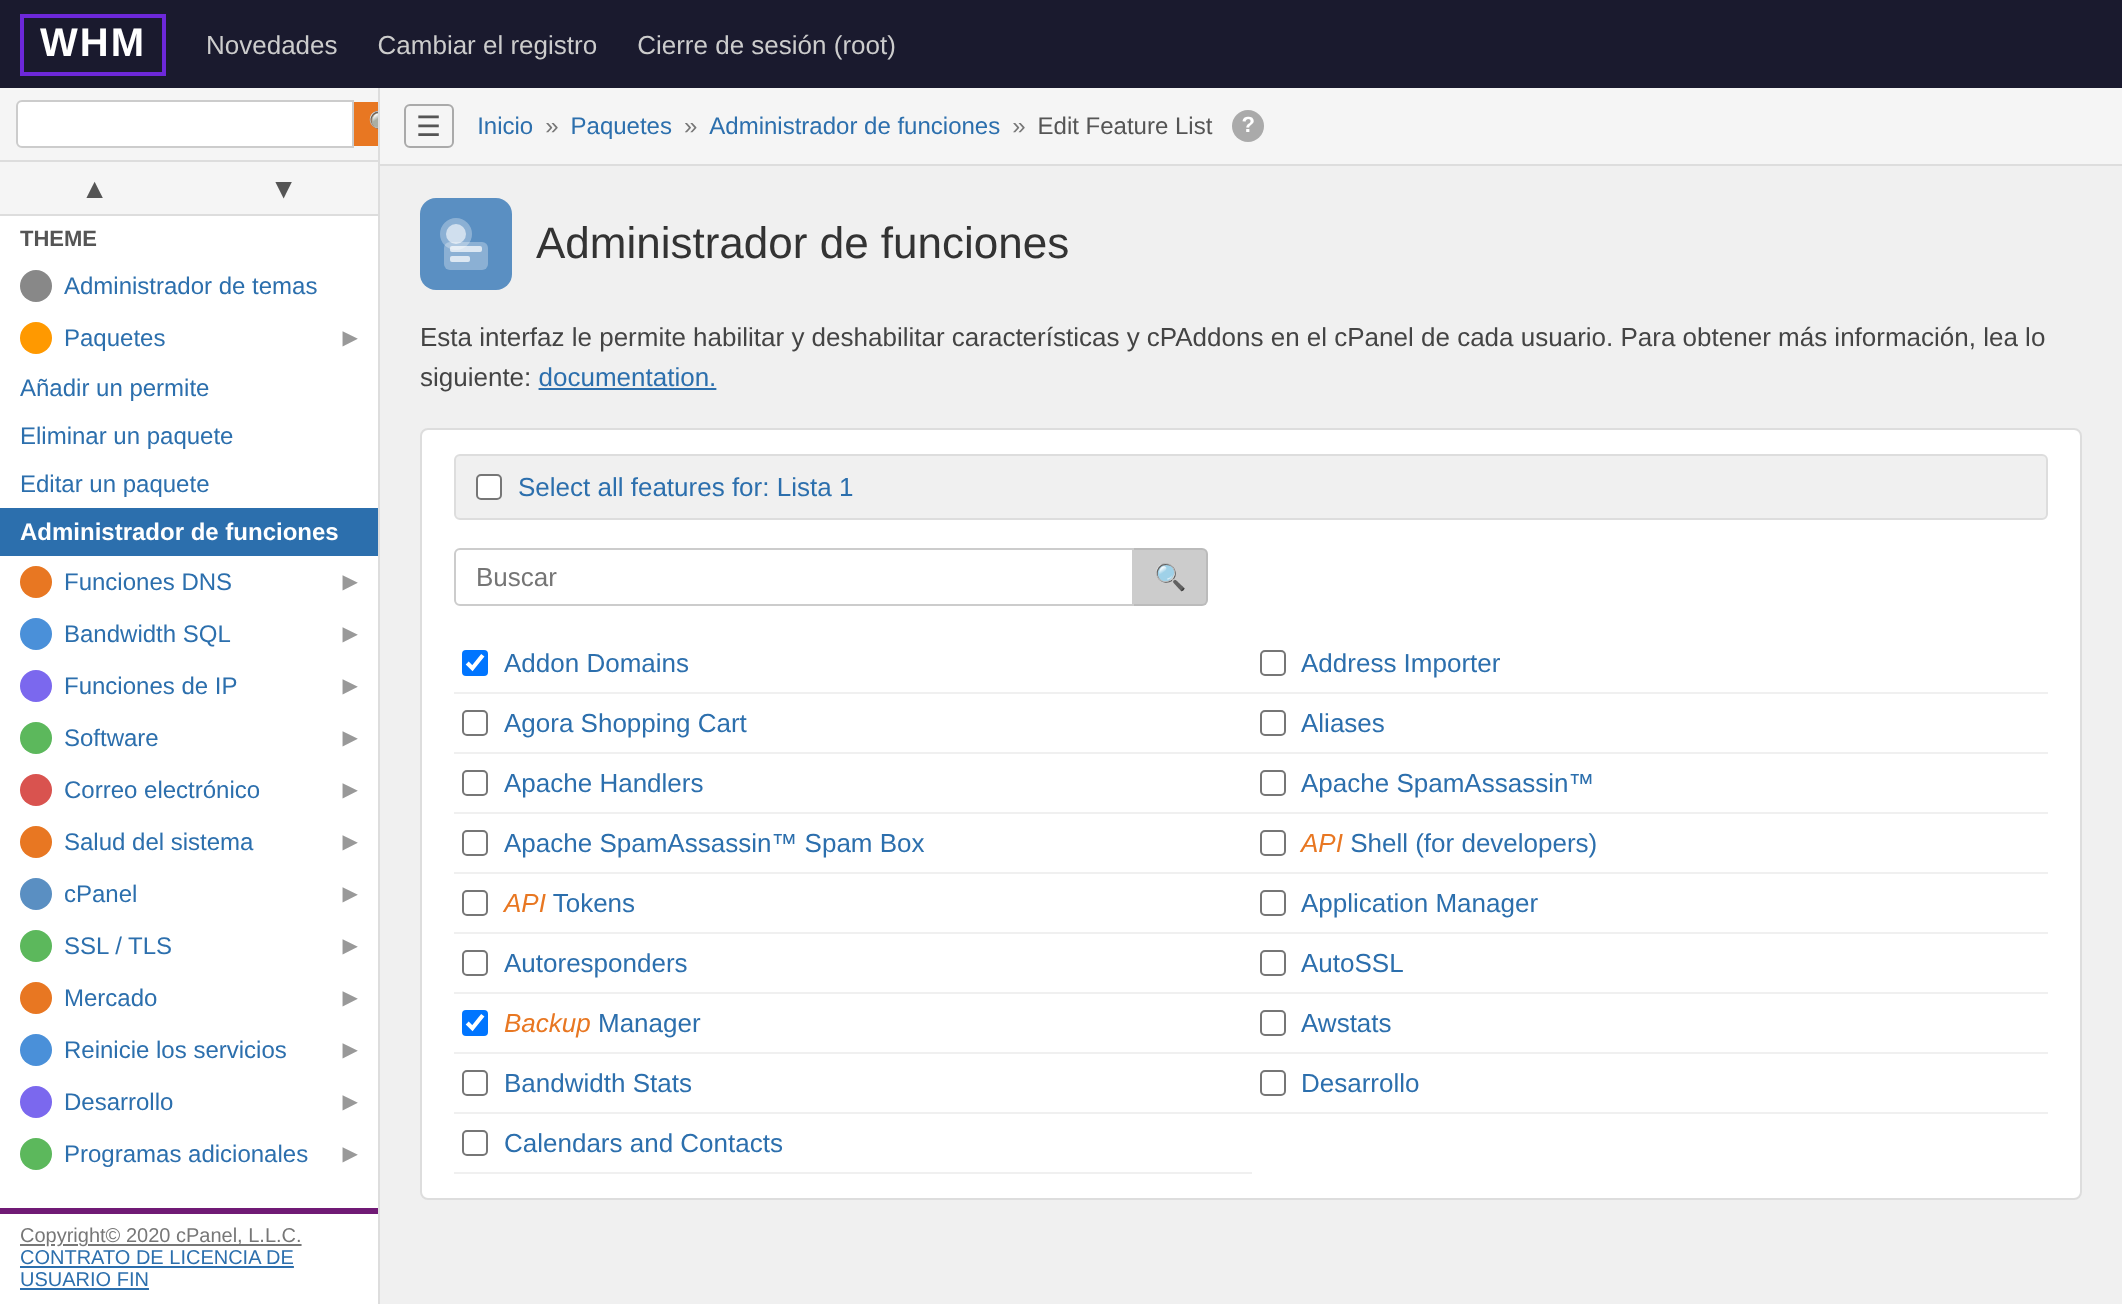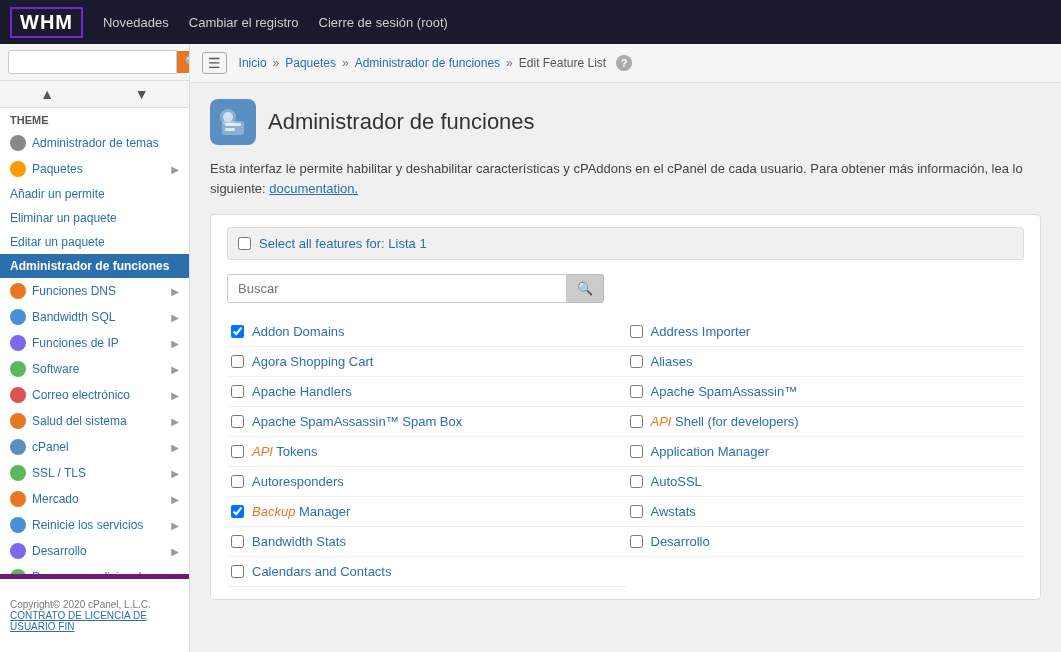--- a/index.html
+++ b/index.html
@@ -244,24 +244,25 @@
       align-items: center;
       padding: 7px 4px;
       border-bottom: 1px solid #f0f0f0;
     }
     .feature-item input[type=checkbox] { margin-right: 8px; flex-shrink: 0; }
     .feature-item label { color: #2c6fad; font-size: 13px; cursor: pointer; }
     .feature-item label span.highlight { color: #e87722; font-style: italic; }
 
     
     .sidebar-footer {
-      padding: 20px 10px;
+      padding: 6px 10px;
       font-size: 10px;
       color: #777;
-      border-top: 5px solid #701a75;
+      border-top: 3px solid #701a75;
+      text-decoration: underline;
     }
     .sidebar-footer a { color: #2c6fad; }
 
     
     ::-webkit-scrollbar { width: 6px; }
     ::-webkit-scrollbar-thumb { background: #ccc; border-radius: 3px; }
   </style>
 </head>
 <body>
 

